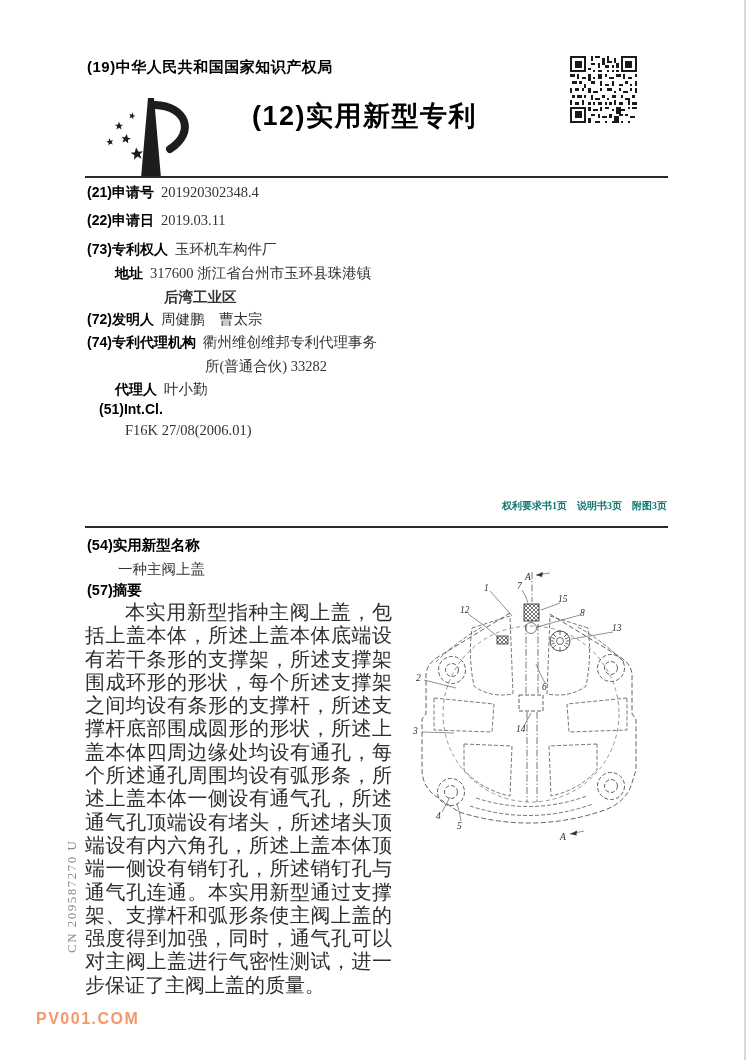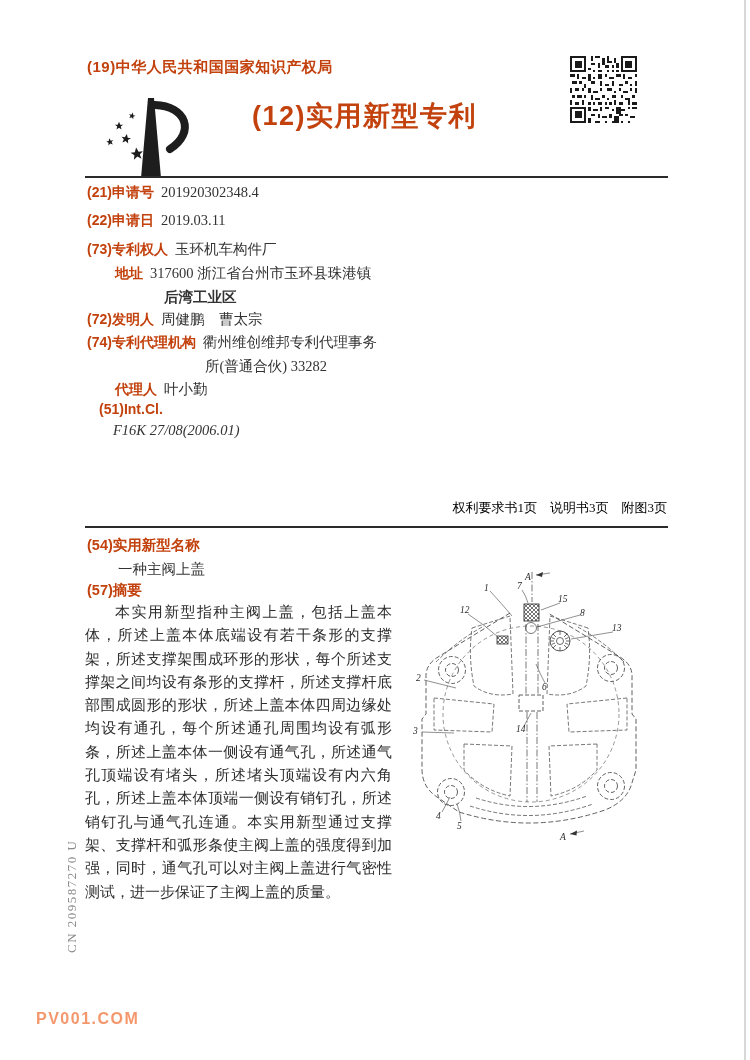--- a/index.html
+++ b/index.html
@@ -2,36 +2,36 @@
 <html><head>
 <meta charset="utf-8">
 <style>
   html,body{margin:0;padding:0;}
   body{
     width:750px;height:1060px;position:relative;background:#ffffff;
     font-family:"Liberation Serif","DejaVu Serif",serif;color:#222;
     overflow:hidden;
   }
   .abs{position:absolute;}
-  .blabel{font-family:"Liberation Sans","DejaVu Sans",sans-serif;font-weight:bold;color:#c2410c;}
+  .blabel{font-family:"Liberation Sans","DejaVu Sans",sans-serif;font-weight:bold;color:#000000;}
   .val{font-family:"Liberation Serif","DejaVu Serif",serif;color:#333;}
   .office{left:87px;top:58px;font-size:15px;letter-spacing:0.5px;}
   .doc-type{left:252px;top:98px;font-size:27px;letter-spacing:1.5px;}
   .pub-block{left:464px;top:136px;font-size:13px;line-height:23px;white-space:nowrap;}
   .pub-block .val{font-size:13.5px;}
   .rule{left:85px;width:583px;height:2px;background:#2b2b2b;}
   .rule1{top:176px;}
   .rule2{top:526px;}
   .row{white-space:nowrap;font-size:14px;}
   .row .blabel{font-size:14px;}
   .row .val{margin-left:7px;font-size:14.5px;}
-  .pages{right:83px;top:499px;font-size:13px;color:#000000;}
+  .pages{right:83px;top:499px;font-size:10px;color:#0f766e;font-weight:bold;}
   .sec-label{font-size:14.5px;}
   .abstract{
-    left:85px;top:601px;width:307px;font-size:15px;line-height:23.3px;
+    left:85px;top:601px;width:307px;font-size:20px;line-height:23.3px;
     text-align:justify;text-indent:2em;color:#2e2e2e;
   }
   .side-code{
     left:64px;top:953px;transform:rotate(-90deg);transform-origin:0 0;
     font-size:13px;color:#8a8a8a;letter-spacing:1.5px;white-space:nowrap;
   }
   .watermark{
     left:36px;top:1010px;font-family:"Liberation Sans","DejaVu Sans",sans-serif;
     font-weight:bold;font-size:16px;letter-spacing:1.5px;
   }
@@ -103,21 +103,21 @@
 <div class="abs row" style="left:205px;top:357px;">
   <span class="val" style="margin-left:0;">所(普通合伙) 33282</span>
 </div>
 <div class="abs row" style="left:115px;top:380px;">
   <span class="blabel">代理人</span><span class="val">叶小勤</span>
 </div>
 <div class="abs row" style="left:87px;top:401px;margin-left:12px;">
   <span class="blabel">(51)Int.Cl.</span>
 </div>
 <div class="abs row" style="left:113px;top:422px;">
-  <span class="val" style="margin-left:0;font-style:italic;">F16K 27/08(2006.01)</span>
+  <span class="val" style="margin-left:12px;">F16K 27/08(2006.01)</span>
 </div>
 
 <div class="abs pages">权利要求书1页　说明书3页　附图3页</div>
 <div class="abs rule rule2"></div>
 
 <div class="abs blabel sec-label" style="left:87px;top:536px;">(54)实用新型名称</div>
 <div class="abs val" style="left:118px;top:560px;font-size:14.5px;">一种主阀上盖</div>
 <div class="abs blabel sec-label" style="left:87px;top:581px;">(57)摘要</div>
 <div class="abs abstract">本实用新型指种主阀上盖，包括上盖本体，所述上盖本体底端设有若干条形的支撑架，所述支撑架围成环形的形状，每个所述支撑架之间均设有条形的支撑杆，所述支撑杆底部围成圆形的形状，所述上盖本体四周边缘处均设有通孔，每个所述通孔周围均设有弧形条，所述上盖本体一侧设有通气孔，所述通气孔顶端设有堵头，所述堵头顶端设有内六角孔，所述上盖本体顶端一侧设有销钉孔，所述销钉孔与通气孔连通。本实用新型通过支撑架、支撑杆和弧形条使主阀上盖的强度得到加强，同时，通气孔可以对主阀上盖进行气密性测试，进一步保证了主阀上盖的质量。</div>
 

